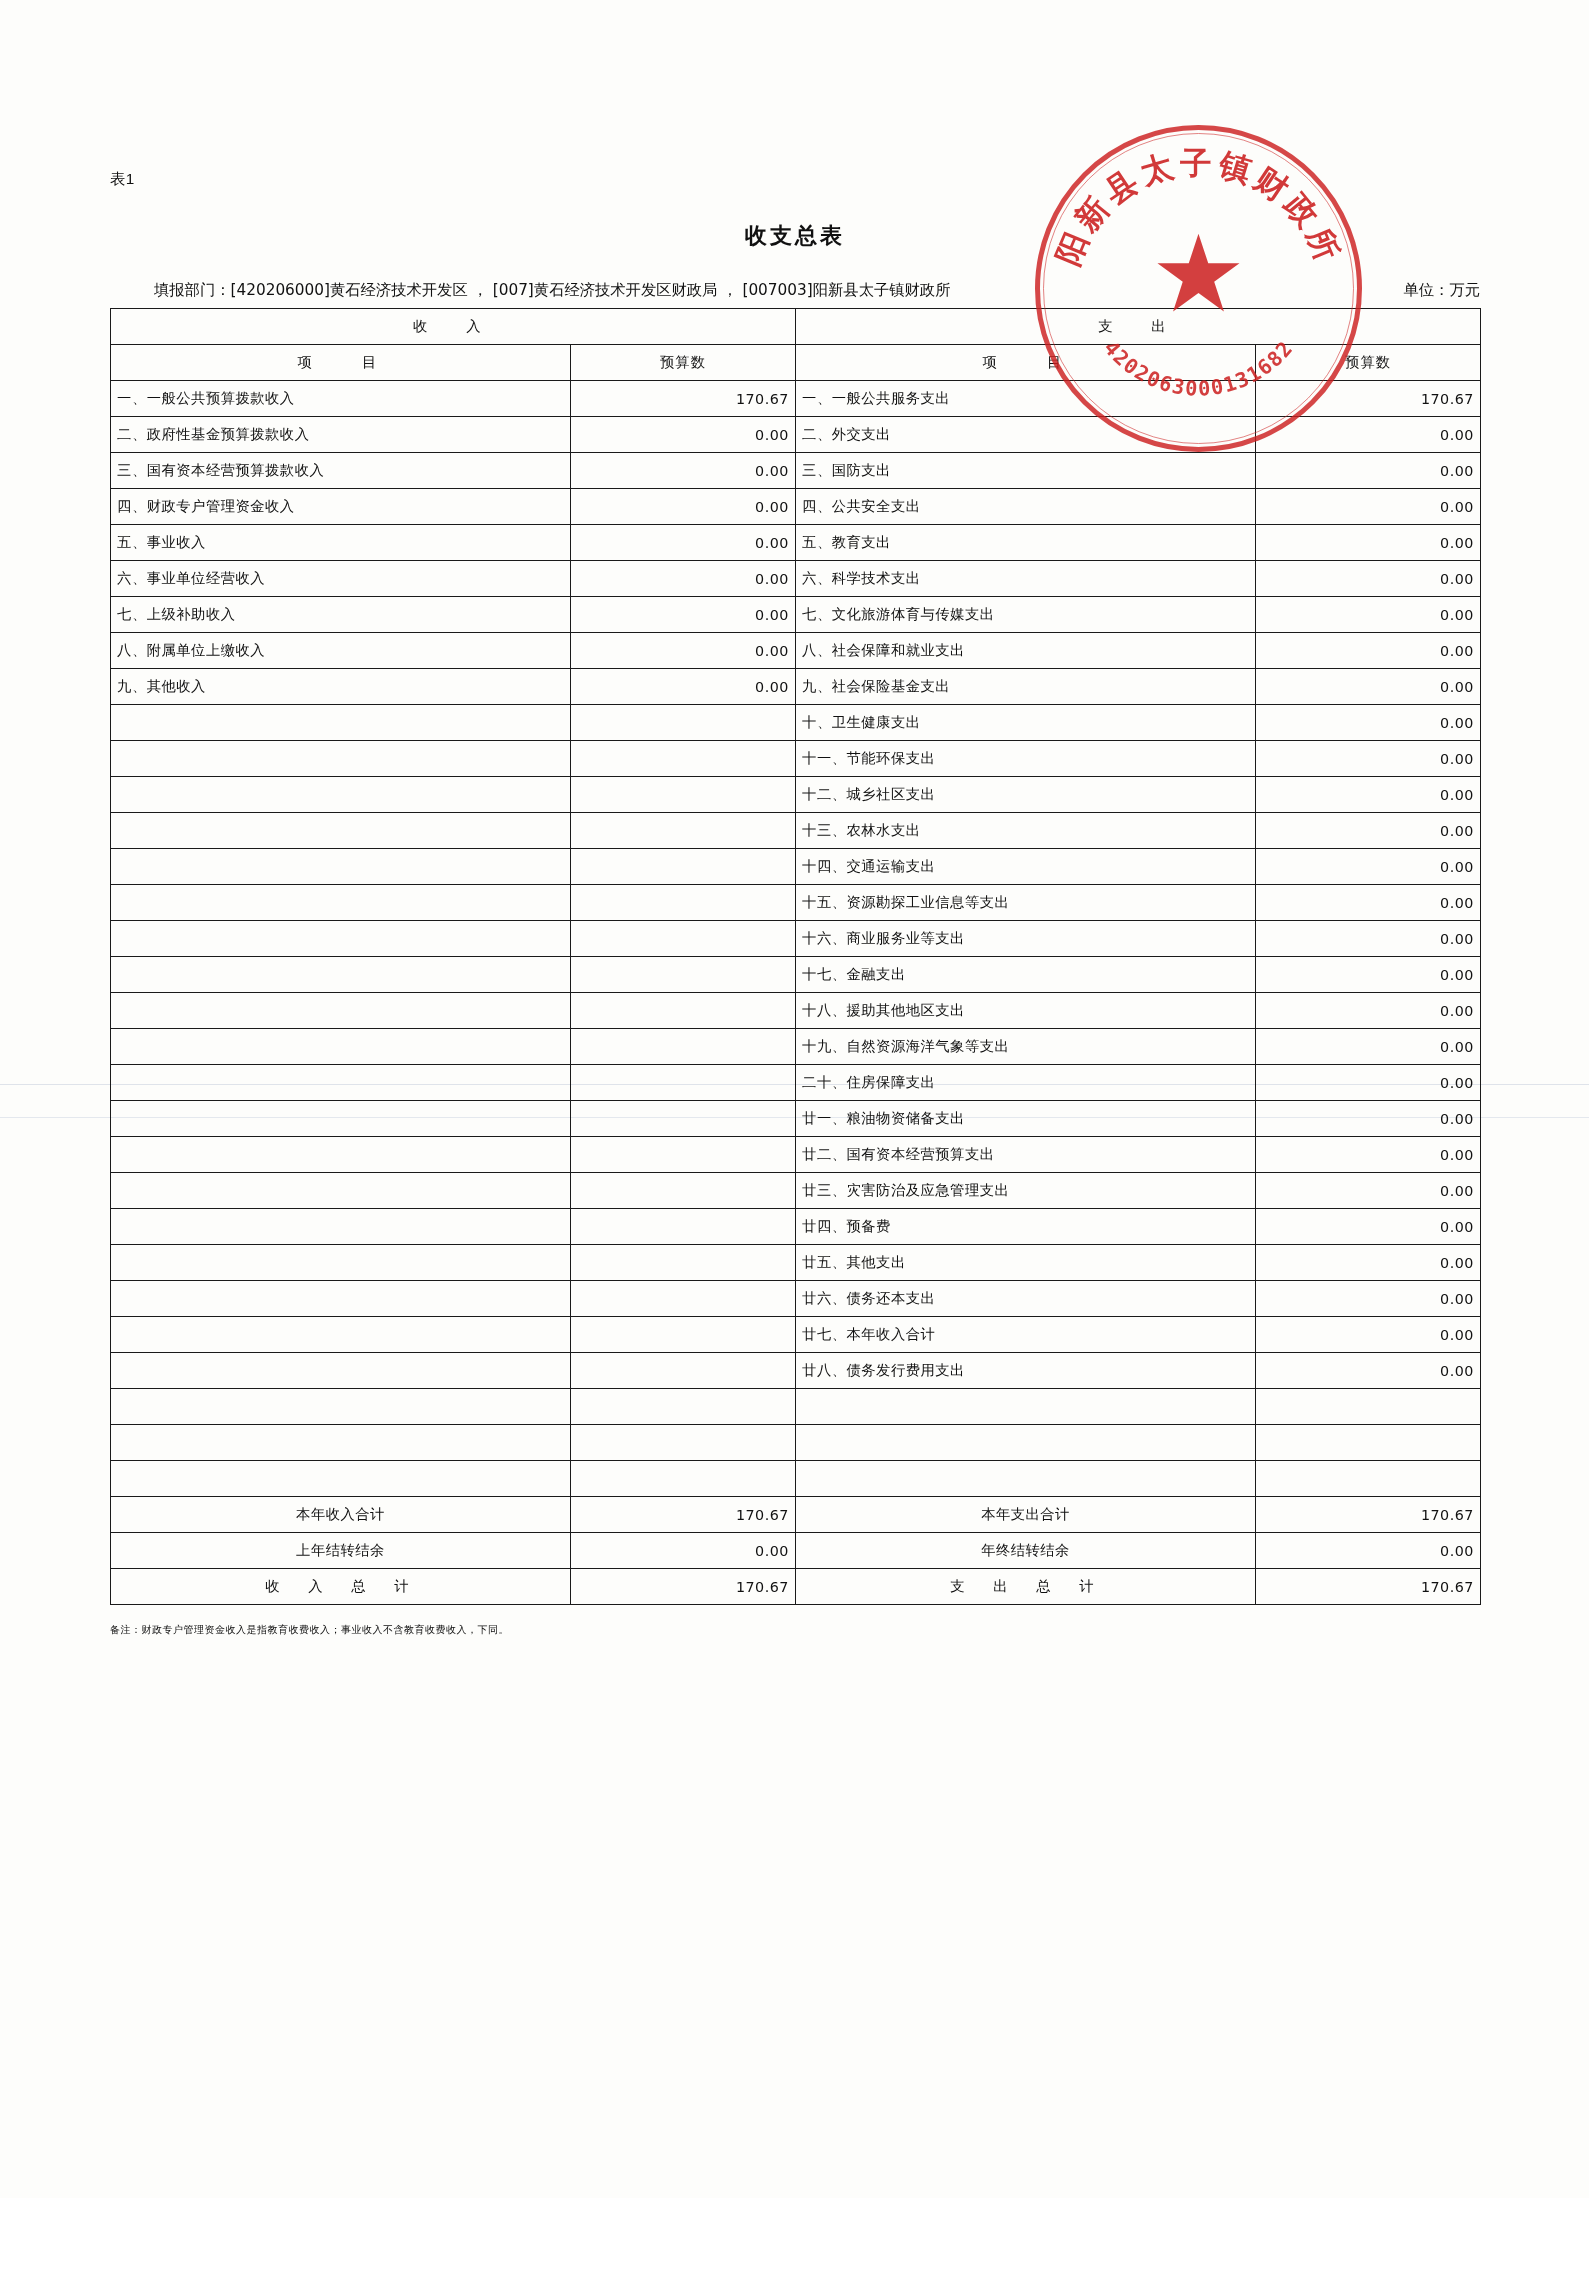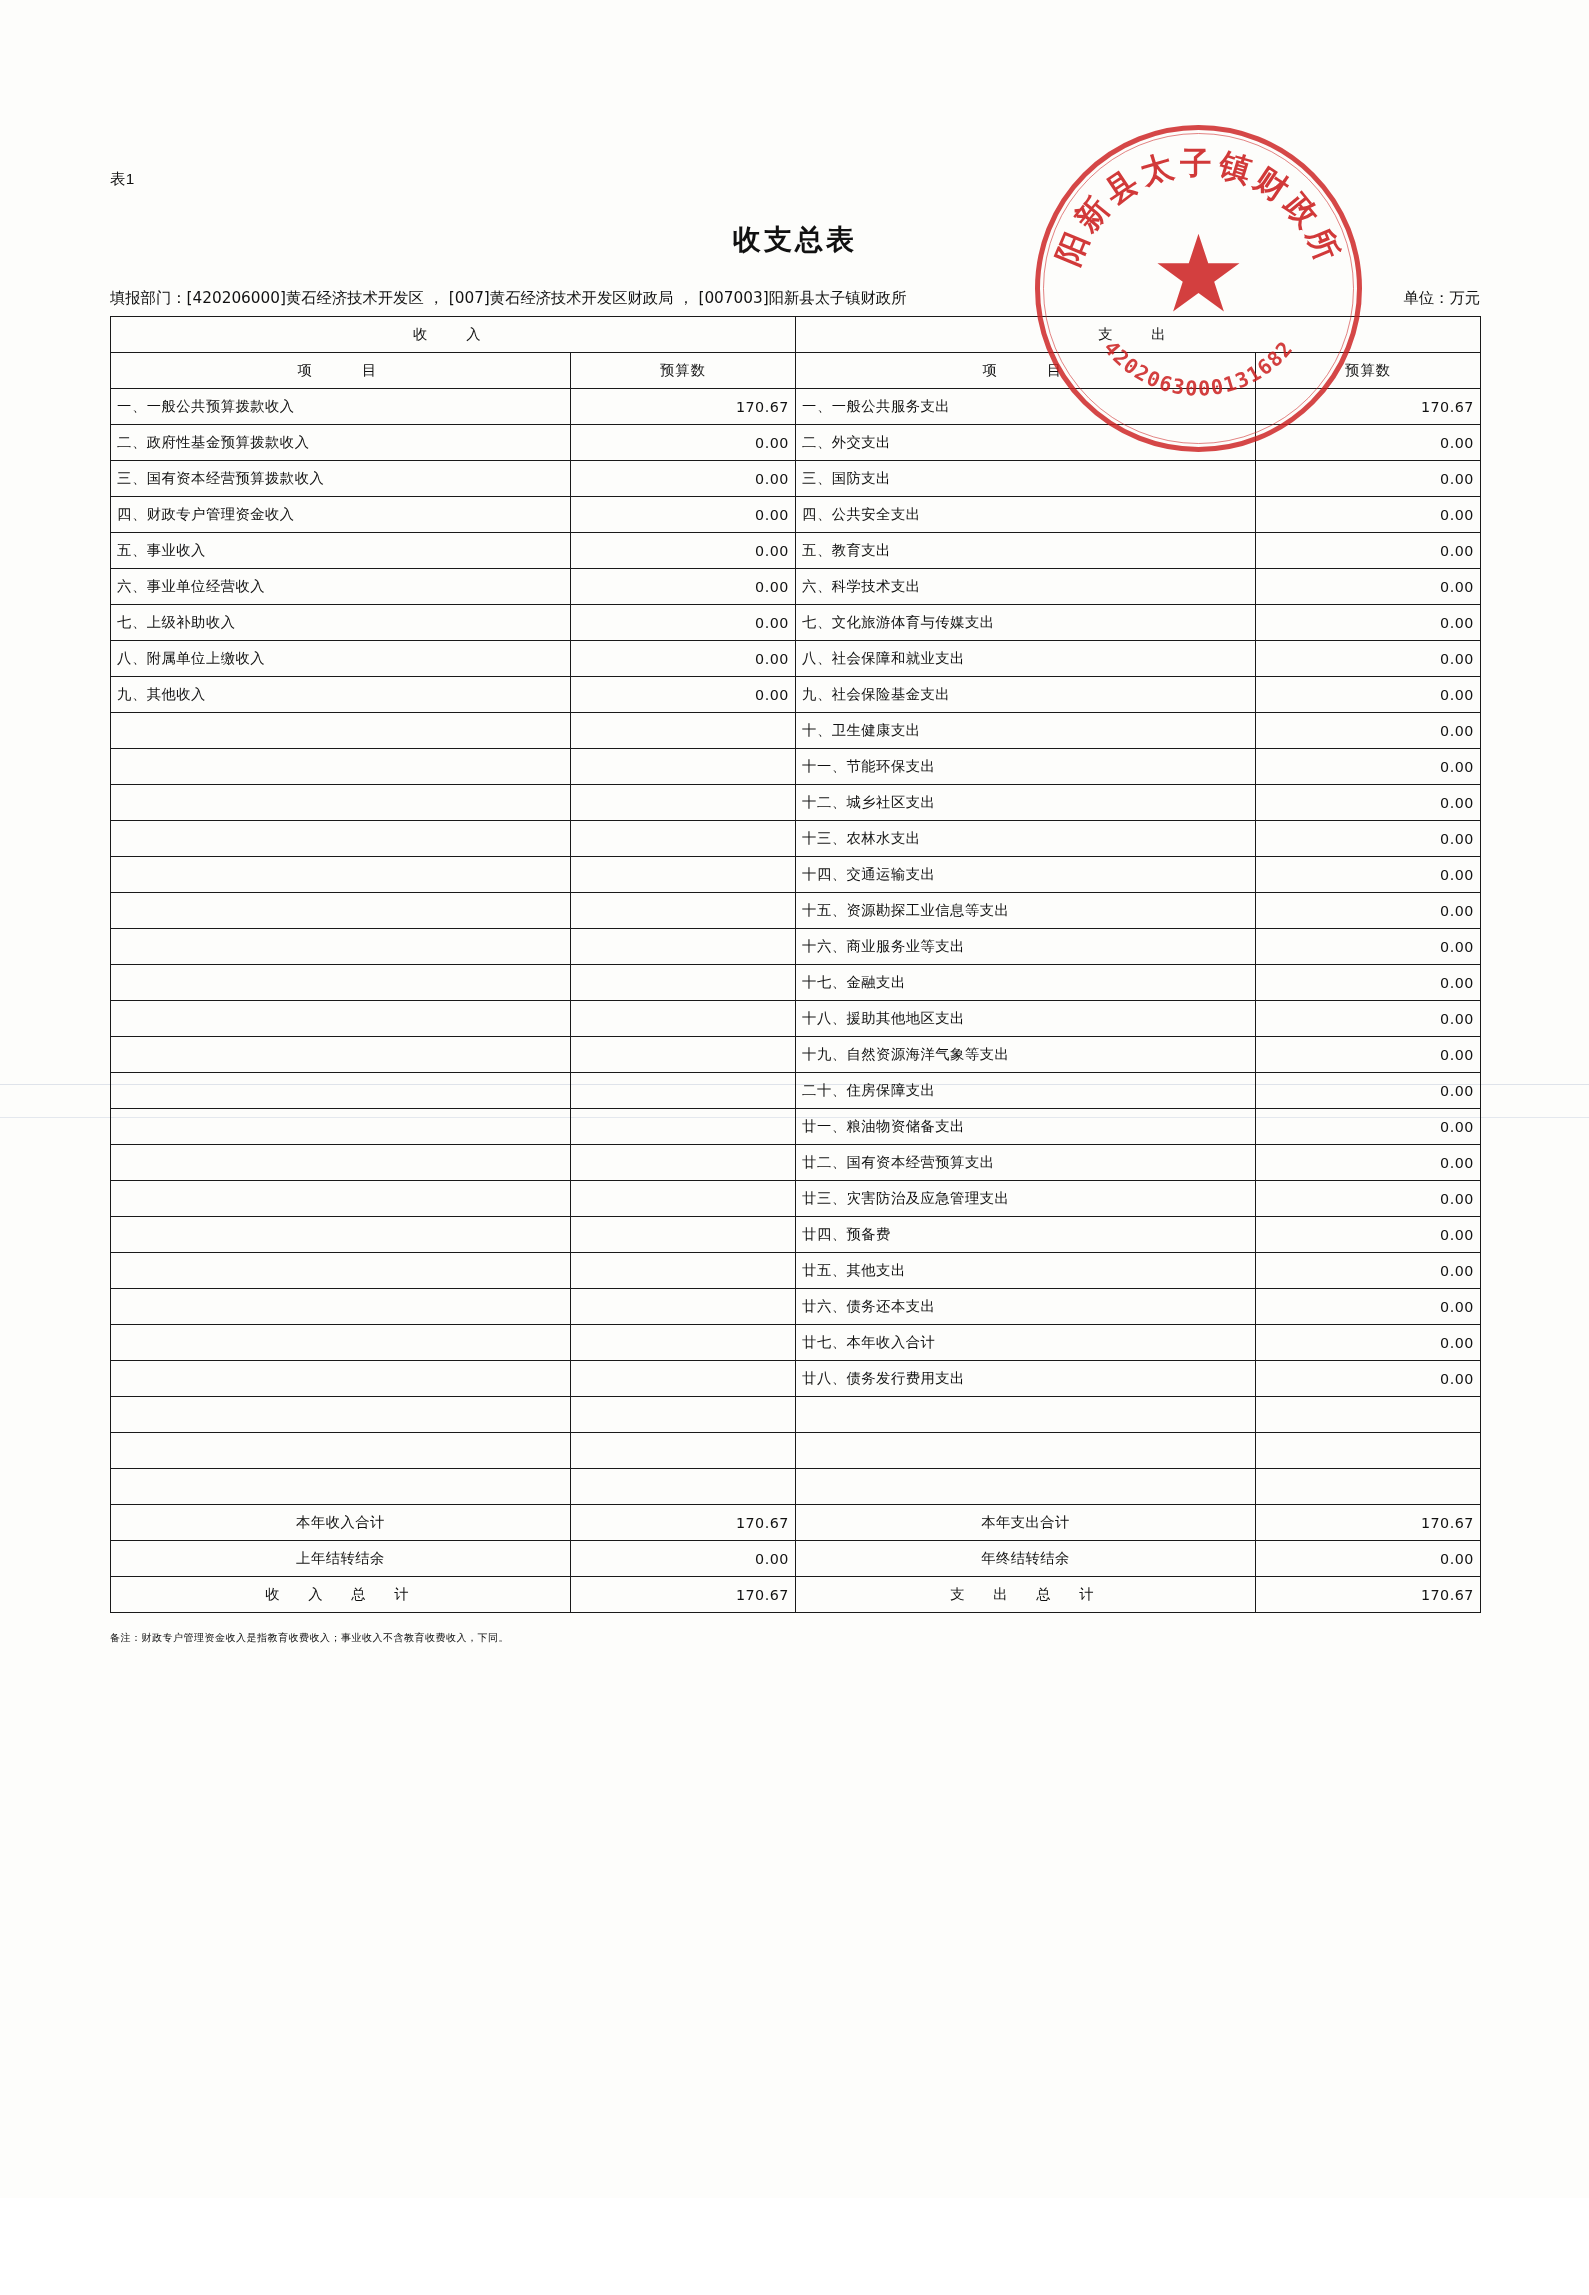--- a/index.html
+++ b/index.html
@@ -49,36 +49,36 @@
 
   .sheet-no {
     font-size: 15.3px;
     letter-spacing: 0.5px;
     margin-bottom: 31px;
     font-family: "Liberation Sans", sans-serif;
   }
 
   .doc-title {
     text-align: center;
-    font-size: 28px;
+    font-size: 22px;
     font-weight: bold;
     letter-spacing: 3.1px;
     margin: 0 0 29px 0;
     font-family: Liberation Mono, monospace;
   }
 
   .meta-row {
     display: flex;
     justify-content: space-between;
     align-items: flex-end;
     font-size: 15.3px;
     margin-bottom: 7.2px;
     font-family: "DejaVu Sans", "Liberation Sans", sans-serif;
   }
-  .meta-left { white-space: nowrap; }
+  .meta-left { white-space: nowrap; margin-left: 44px; }
   .meta-right { white-space: nowrap; }
 
   table.main {
     border-collapse: collapse;
     width: 1370px;
     table-layout: fixed;
   }
   table.main td, table.main th {
     border: 1px solid #1a1a1a;
     height: 35px;

